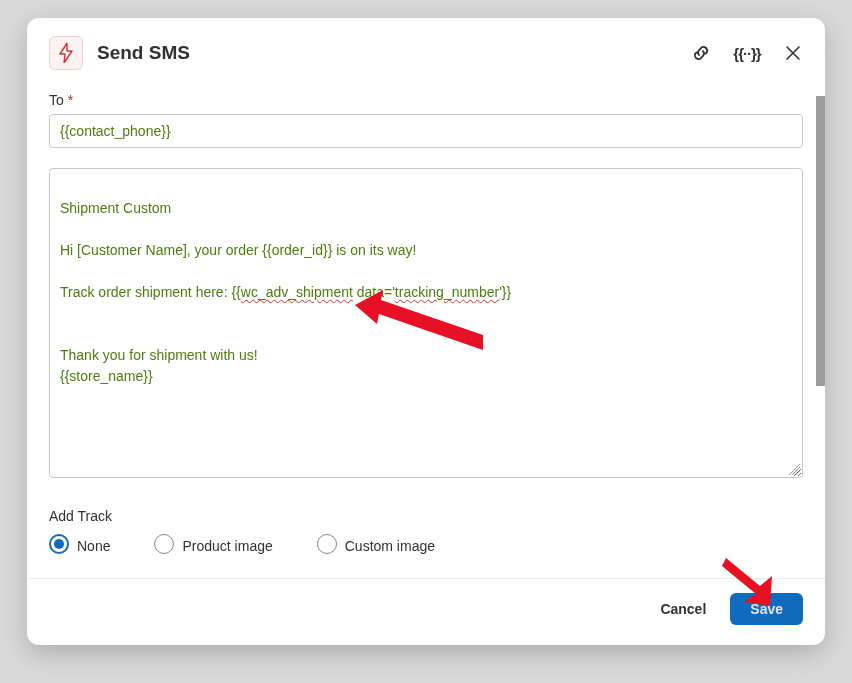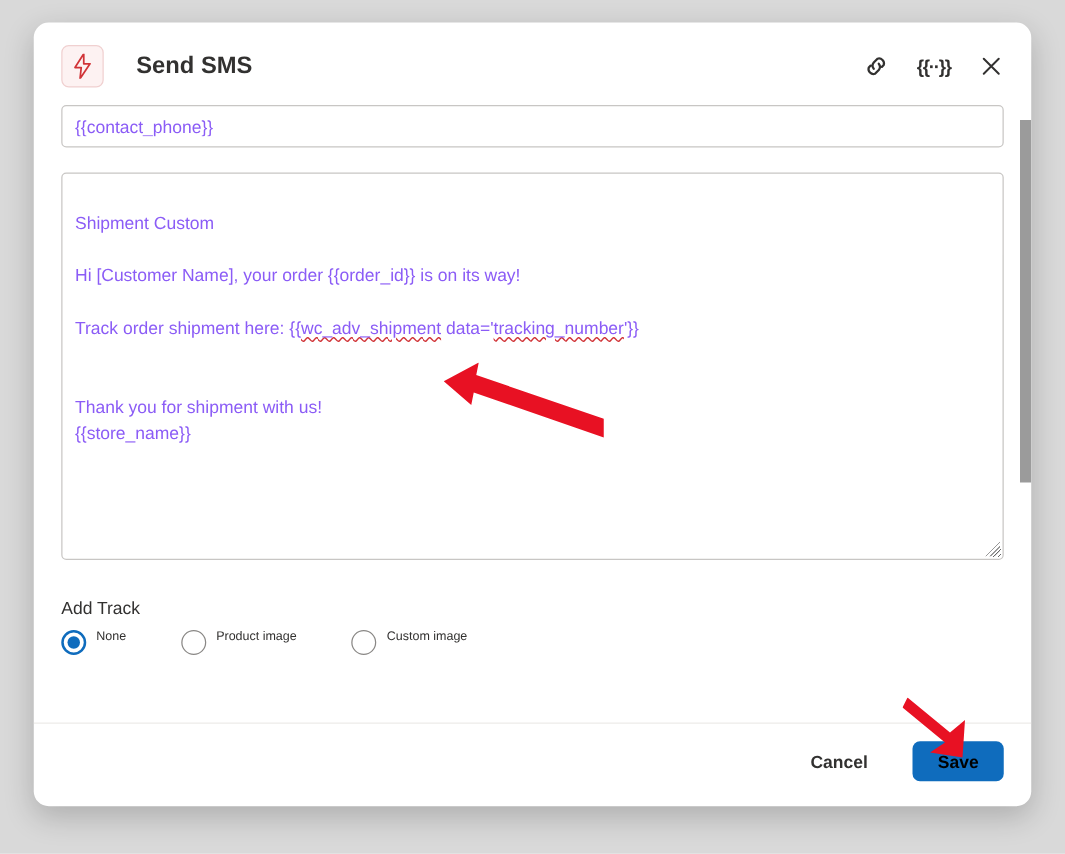--- a/index.html
+++ b/index.html
@@ -22,21 +22,21 @@
     border-radius: 12px;
     box-shadow: 0 8px 24px rgba(0,0,0,0.2);
     display: flex;
     flex-direction: column;
     overflow: hidden;
   }
   .header {
     display: flex;
     align-items: center;
     padding: 18px 22px 10px 22px;
-    gap: 26px;
+    gap: 14px;
   }
   .icon-box {
     width: 34px; height: 34px;
     border: 1px solid #f0d0d0;
     border-radius: 6px;
     background: #fdf2f2;
     display: flex;
     align-items: center;
     justify-content: center;
     flex-shrink: 0;
@@ -76,21 +76,21 @@
     margin-top: 8px;
   }
   .req { color: #a4262c; margin-left: 4px; }
   .input, .textarea {
     width: 100%;
     border: 1px solid #c8c6c4;
     border-radius: 4px;
     padding: 8px 10px;
     font-family: inherit;
     font-size: 14px;
-    color: #8b5cf6;
+    color: #4d7c0f;
     background: #fff;
   }
   .textarea {
     height: 310px;
     resize: both;
     white-space: pre-wrap;
     line-height: 1.5;
     position: relative;
     overflow: hidden;
   }
@@ -110,23 +110,23 @@
 
   .section-gap { height: 22px; }
 
   .radio-row {
     display: flex;
     gap: 44px;
     margin-top: 10px;
   }
   .radio {
     display: flex;
-    align-items: flex-start;
+    align-items: flex-end;
     gap: 8px;
-    font-size: 10px;
+    font-size: 14px;
     cursor: pointer;
   }
   .rcircle {
     width: 20px; height: 20px;
     border: 1px solid #323130;
     border-radius: 50%;
     display:flex; align-items:center; justify-content:center;
     flex-shrink:0;
   }
   .rcircle.sel { border: 2px solid #0f6cbd; }
@@ -136,38 +136,38 @@
     background:#0f6cbd;
     border-radius:50%;
   }
   .rcircle.unsel { border: 1px solid #8a8886; }
 
   .footer {
     border-top: 1px solid #edebe9;
     padding: 14px 22px 20px;
     display:flex;
     justify-content:flex-end;
-    gap: 16px;
+    gap: 4px;
     align-items:center;
   }
   .btn {
     font-size: 14px;
     font-weight: 600;
     padding: 8px 20px;
     border-radius: 6px;
     cursor: pointer;
     border: none;
   }
   .btn-cancel {
     background: transparent;
     color: #323130;
   }
   .btn-save {
     background: #0f6cbd;
-    color: #000000;
+    color: #e5e5e5;
   }
 
   
   .arrow {
     position: absolute;
     pointer-events: none;
   }
 </style>
 </head>
 <body>
@@ -193,20 +193,23 @@
       <div class="hicon">
         <svg width="16" height="16" viewBox="0 0 16 16">
           <path d="M2 2 L14 14 M14 2 L2 14" stroke="#323130" stroke-width="1.6" stroke-linecap="round"></path>
         </svg>
       </div>
     </div>
   </div>
 
   <div class="body">
 
+    <div class="field-label">
+      <span>To</span><span class="req">*</span>
+    </div>
     <input class="input" type="text" value="{{contact_phone}}" style="">
 
     <div style="height:20px"></div>
 
     <div class="textarea">
 <span>Shipment Custom</span>
 
 <span>Hi [Customer Name], your order {{order_id}} is on its way!</span>
 
 <span>Track order shipment here: {{</span><span class="wavy">wc_adv_shipment</span><span> data='</span><span class="wavy">tracking_number</span><span>'}}</span>

